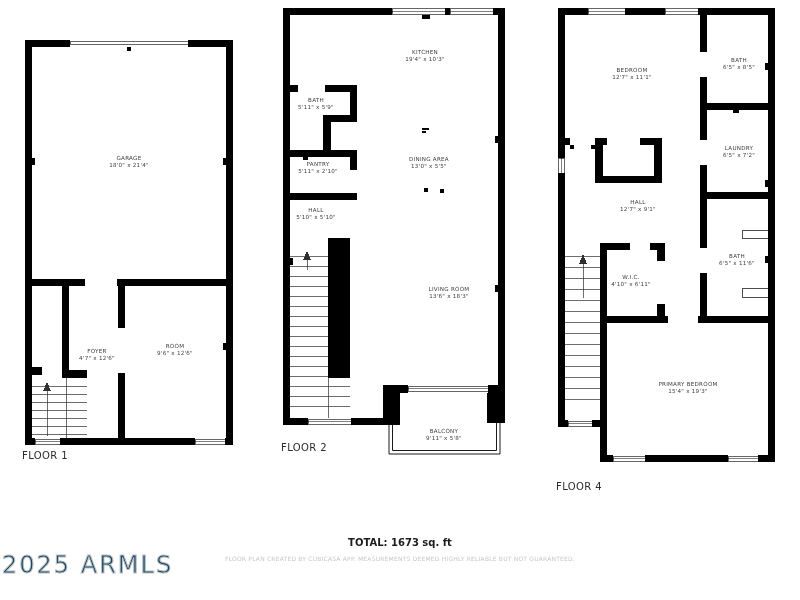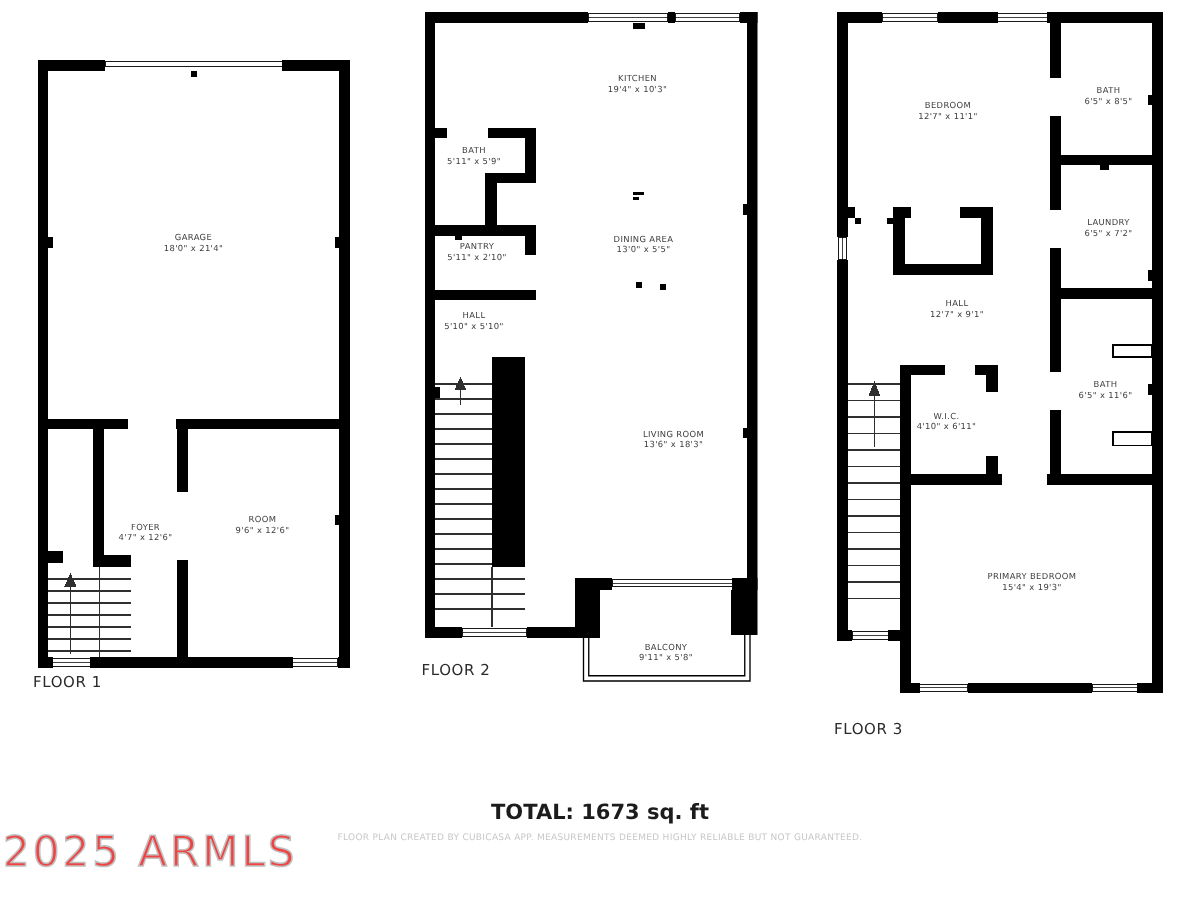--- a/index.html
+++ b/index.html
@@ -9,25 +9,25 @@
   .wall{fill:#000;}
   .tread{stroke:#2f2f2f;stroke-width:0.7;}
   .win{fill:#fff;stroke:#000;stroke-width:0.6;}
   .winline{stroke:#000;stroke-width:0.5;}
   .rail{fill:none;stroke:#000;stroke-width:0.9;}
   .fixture{fill:#fff;stroke:#000;stroke-width:0.7;}
   .room-name,.room-dims{fill:#3d3d3d;font-size:5.6px;letter-spacing:0.25px;text-anchor:middle;
         font-family:"DejaVu Sans","Liberation Sans",sans-serif;}
   .floor-caption{position:absolute;font-size:10px;color:#2b2b2b;letter-spacing:0.4px;}
   .summary{position:absolute;left:0;top:537px;width:800px;text-align:center;color:#1c1c1c;}
-  .summary .line{font-size:14px;line-height:11px;}
+  .summary .line{font-size:10px;line-height:11px;}
   .summary .total{font-weight:bold;}
   .summary .disclaimer{margin-top:7px;font-size:6px;color:#c7c7c7;letter-spacing:0.2px;}
-  .watermark{position:absolute;left:2px;top:551px;font-size:28px;letter-spacing:2px;
-        color:#ef4444;-webkit-text-stroke:1px #c0c0c0;text-shadow:0 0 0 #c8c8c8;}
+  .watermark{position:absolute;left:2px;top:551px;font-size:24px;letter-spacing:2px;
+        color:#0c4a6e;-webkit-text-stroke:1px #c0c0c0;text-shadow:0 0 0 #c8c8c8;}
 </style>
 </head>
 <body>
 
 <div class="canvas">
 
   <svg class="floor-svg" style="left:25px;top:38px" width="210" height="412" viewBox="0 0 210 412" shape-rendering="crispEdges">
     <g>
 
       <rect class="wall" x="0" y="2" width="45" height="7"></rect>
@@ -277,21 +277,21 @@
       <text class="room-name" x="80" y="196">HALL</text>
       <text class="room-dims" x="80" y="203">12'7" x 9'1"</text>
       <text class="room-name" x="73" y="271">W.I.C.</text>
       <text class="room-dims" x="73" y="278">4'10" x 6'11"</text>
       <text class="room-name" x="179" y="250">BATH</text>
       <text class="room-dims" x="179" y="257">6'5" x 11'6"</text>
       <text class="room-name" x="130" y="378">PRIMARY BEDROOM</text>
       <text class="room-dims" x="130" y="385">15'4" x 19'3"</text>
     </g>
   </svg>
-  <div class="floor-caption" style="left:556px;top:481px">FLOOR 3</div>
+  <div class="floor-caption" style="left:556px;top:481px">FLOOR 4</div>
 
   <div class="summary">
     <div class="line total">TOTAL: 1673 sq. ft</div>
     <div class="disclaimer">FLOOR PLAN CREATED BY CUBICASA APP. MEASUREMENTS DEEMED HIGHLY RELIABLE BUT NOT GUARANTEED.</div>
   </div>
 
   <div class="watermark">2025 ARMLS</div>
 
 </div>
 

